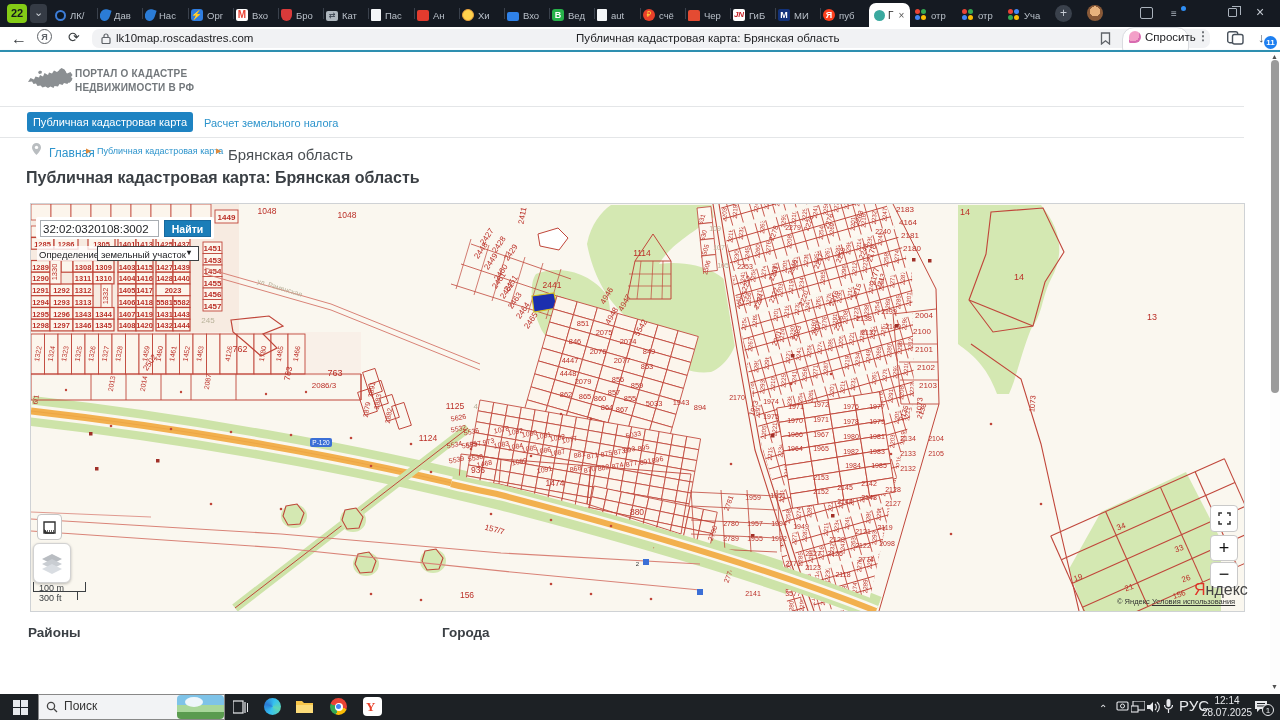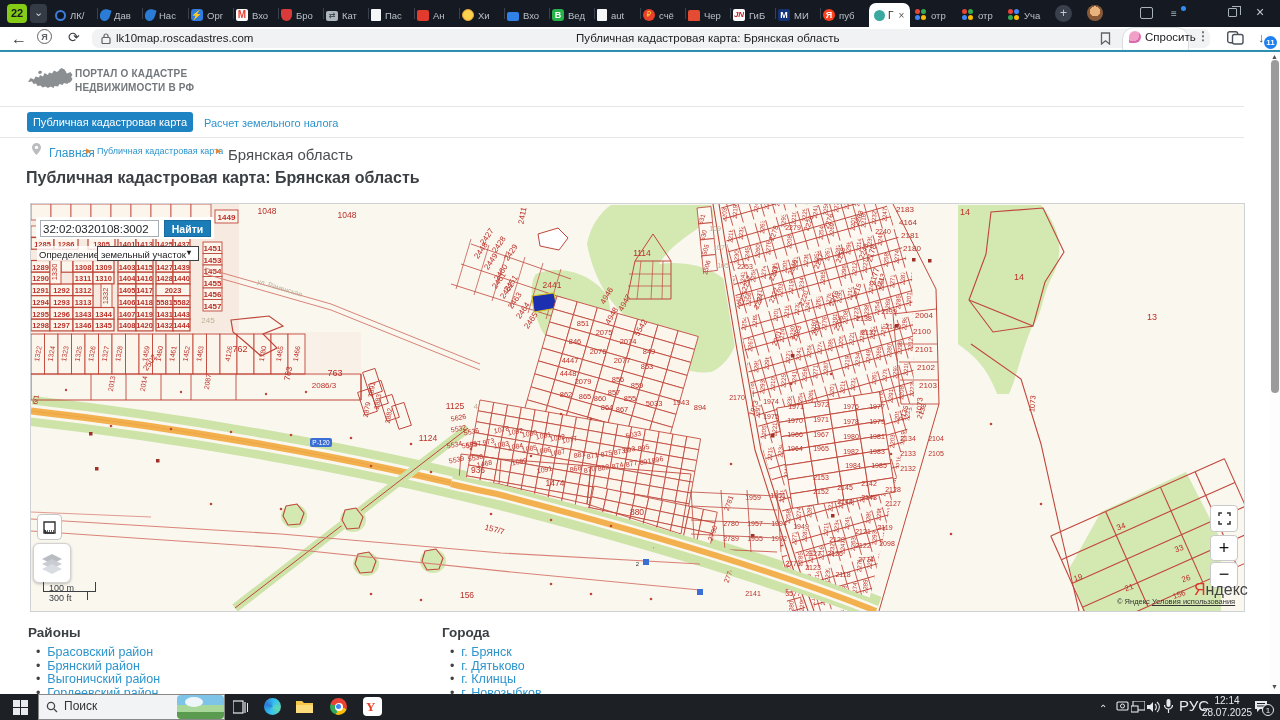--- a/index.html
+++ b/index.html
@@ -1908,51 +1908,39 @@
         <path d="M2 2 h11 v11 h-11 z" fill="none" stroke="#333" stroke-width="1.4"></path>
         <path d="M2 9 v4 h4 z" fill="#333"></path>
         <path d="M3 13 h9 M3 11 h1 M5 11 h1 M7 11 h1 M9 11 h1 M11 11 h1" stroke="#333" stroke-width="1.3"></path>
       </svg>
 <div style="position:absolute;left:2px;top:339px;width:38px;height:40px;background:#fff;border:1px solid #d2d2d2;border-radius:6px;box-shadow:0 1px 3px rgba(0,0,0,.25)"></div>
 <svg style="position:absolute;left:9px;top:347px" width="24" height="24" viewBox="0 0 24 24">
         <path d="M12 3 L22 8 L12 13 L2 8 Z" fill="#b9bdc2"></path>
         <path d="M12 8 L22 13 L12 18 L2 13 Z" fill="#c9cdd2"></path>
         <path d="M12 13 L22 18 L12 23 L2 18 Z" fill="#d9dde2"></path>
       </svg>
-<div style="position:absolute;left:12px;top:378px;width:56px;height:20px;font-size:9px;color:#3c4043">
+<div style="position:absolute;left:2px;top:378px;width:56px;height:20px;font-size:9px;color:#3c4043">
  <div style="position:absolute;left:6px;top:1px">100 m</div>
         <div style="position:absolute;left:6px;top:11px">300 ft</div>
  <div style="position:absolute;left:0;top:0;width:1px;height:10px;background:#3c4043"></div>
  <div style="position:absolute;left:0;top:9px;width:52px;height:1px;background:#3c4043"></div>
  <div style="position:absolute;left:52px;top:0;width:1px;height:10px;background:#3c4043"></div>
  <div style="position:absolute;left:44px;top:9px;width:1px;height:9px;background:#3c4043"></div>
 </div>
 <div style="position:absolute;left:1179px;top:301px;width:28px;height:27px;background:#fff;border:1px solid #c9c9c9;border-radius:4px"></div>
 <svg style="position:absolute;left:1187px;top:308px" width="13" height="13" viewBox="0 0 13 13">
         <path d="M1 4 V1 h3 M9 1 h3 v3 M12 9 v3 h-3 M4 12 H1 V9" fill="none" stroke="#333" stroke-width="1.5"></path>
       </svg>
 <div style="position:absolute;left:1179px;top:331px;width:28px;height:26px;background:#fff;border:1px solid #c9c9c9;border-radius:4px;color:#111;font-size:18px;text-align:center;line-height:24px">+</div>
 <div style="position:absolute;left:1179px;top:358px;width:28px;height:26px;background:#fff;border:1px solid #c9c9c9;border-radius:4px;color:#111;font-size:18px;text-align:center;line-height:22px">−</div>
 <div style="position:absolute;left:1163px;top:377px;font-size:16px;color:#444"><span style="color:#e03226">Я</span>ндекс</div>
 <div style="position:absolute;left:1086px;top:393px;font-size:7.5px;color:#333">© Яндекс <span style="text-decoration:underline">Условия использования</span></div>
 </div>
  <div style="position:absolute;left:28px;top:573px;font-size:13.5px;font-weight:bold;color:#3a3f44">Районы</div>
- <div class="lnks" style="left:36px;top:594px">
-  <div>•&nbsp; <span>Брасовский район</span></div>
-      <div>•&nbsp; <span>Брянский район</span></div>
-  <div>•&nbsp; <span>Выгоничский район</span></div>
-      <div>•&nbsp; <span>Гордеевский район</span></div>
- </div>
  <div style="position:absolute;left:442px;top:573px;font-size:13.5px;font-weight:bold;color:#3a3f44">Города</div>
- <div class="lnks" style="left:450px;top:594px">
-  <div>•&nbsp; <span>г. Брянск</span></div>
-      <div>•&nbsp; <span>г. Дятьково</span></div>
-  <div>•&nbsp; <span>г. Клинцы</span></div>
-      <div>•&nbsp; <span>г. Новозыбков</span></div>
- </div>
 </div>
 <div style="position:absolute;left:1270px;top:52px;width:10px;height:642px;background:#fdfdfd"></div>
 <div style="position:absolute;left:1271px;top:53px;font-size:7px;color:#505050">▲</div>
 <div style="position:absolute;left:1271px;top:60px;width:8px;height:333px;background:#9b9b9b;border-radius:4px"></div>
 <div style="position:absolute;left:1271px;top:683px;font-size:7px;color:#505050">▼</div>
 
 <div id="taskbar">
  <svg style="position:absolute;left:13px;top:6px" width="15" height="15" viewBox="0 0 15 15">
       <rect x="0" y="0" width="7" height="7" fill="#e8eaed"></rect>
       <rect x="8" y="0" width="7" height="7" fill="#e8eaed"></rect>

